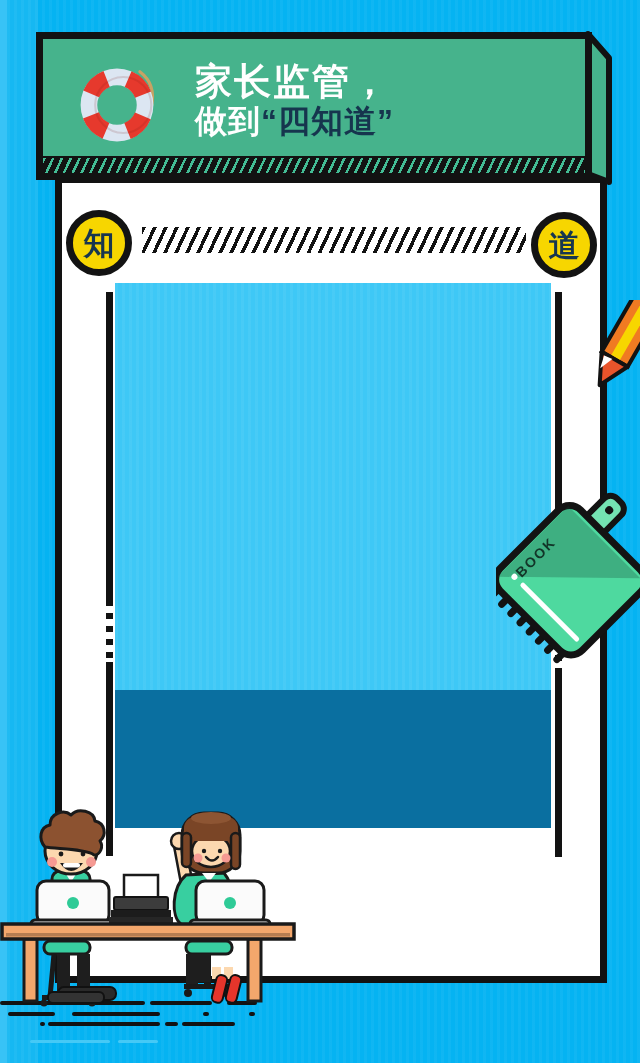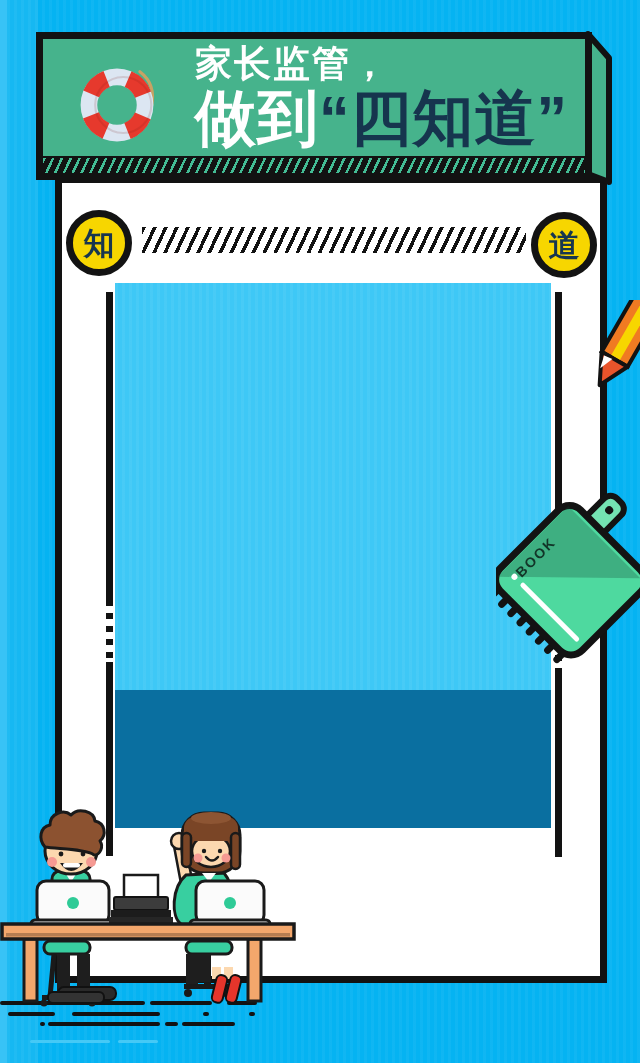--- a/index.html
+++ b/index.html
@@ -23,23 +23,23 @@
     position:absolute;left:36px;top:32px;width:556px;height:148px;box-sizing:border-box;
     background:#46B38C;border:7px solid #121212;z-index:3;
   }
   .banner-hatch{
     position:absolute;left:0;right:0;bottom:0;height:15px;
     background:repeating-linear-gradient(115deg,#43BD95 0 2.5px,#121212 2.5px 8px);
     border-top:2px solid #121212;
   }
   .banner-side{position:absolute;left:585px;top:28px;width:30px;height:164px;z-index:2;}
   .lifebuoy{position:absolute;left:22px;top:14px;width:104px;height:104px;}
-  .banner-text{position:absolute;left:152px;top:4px;width:390px;}
+  .banner-text{position:absolute;left:152px;top:22px;width:390px;}
   .banner-line1{font-size:37px;font-weight:800;color:#ffffff;letter-spacing:2px;line-height:1.15;}
-  .banner-line2{font-size:61px;font-weight:800;color:#ffffff;letter-spacing:1px;line-height:1.08;white-space:nowrap;}
+  .banner-line2{font-size:32px;font-weight:800;color:#ffffff;letter-spacing:1px;line-height:1.08;white-space:nowrap;}
   .banner-line2 .accent{color:#16354E;}
 
   
   .badge{
     position:absolute;width:52px;height:52px;border-radius:50%;
     background:#F7D600;border:7px solid #131313;
     color:#17364F;font-size:31px;font-weight:800;
     display:flex;align-items:center;justify-content:center;z-index:2;line-height:1;
   }
   .badge-left{left:66px;top:210px;}

